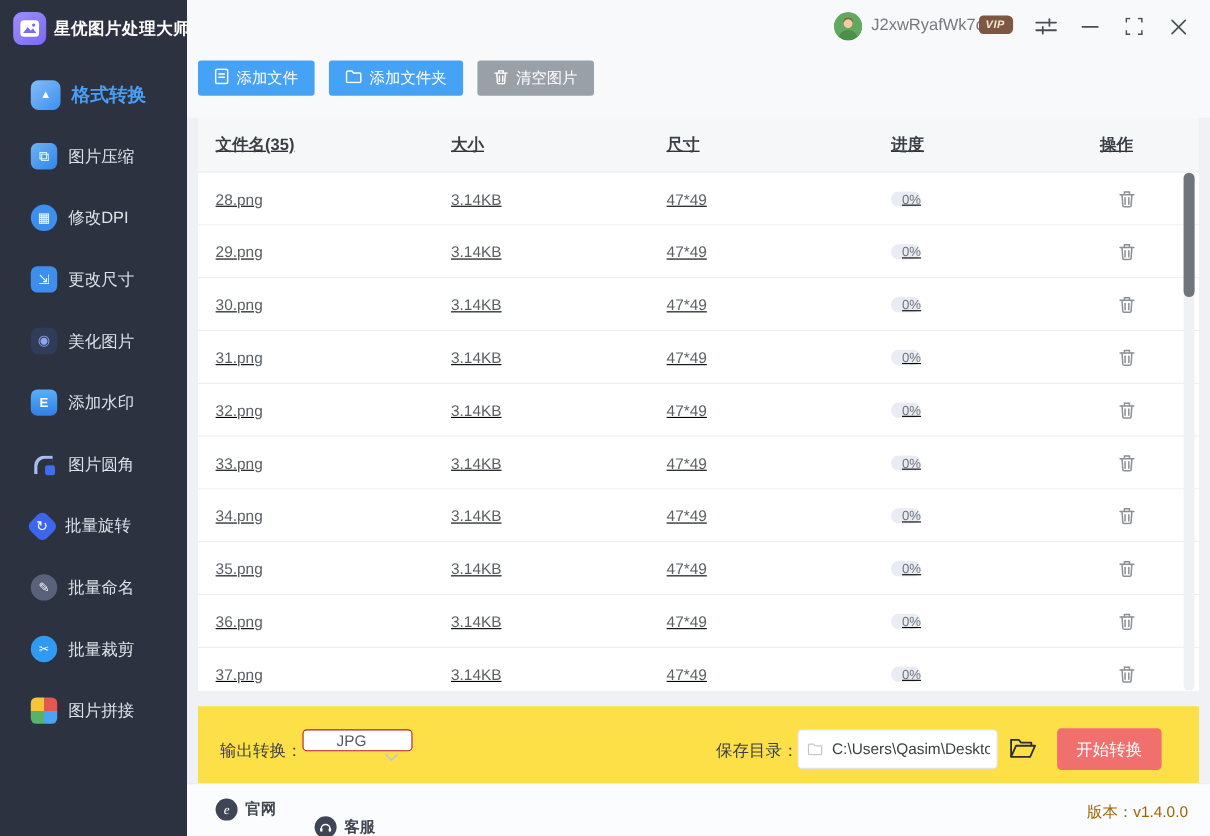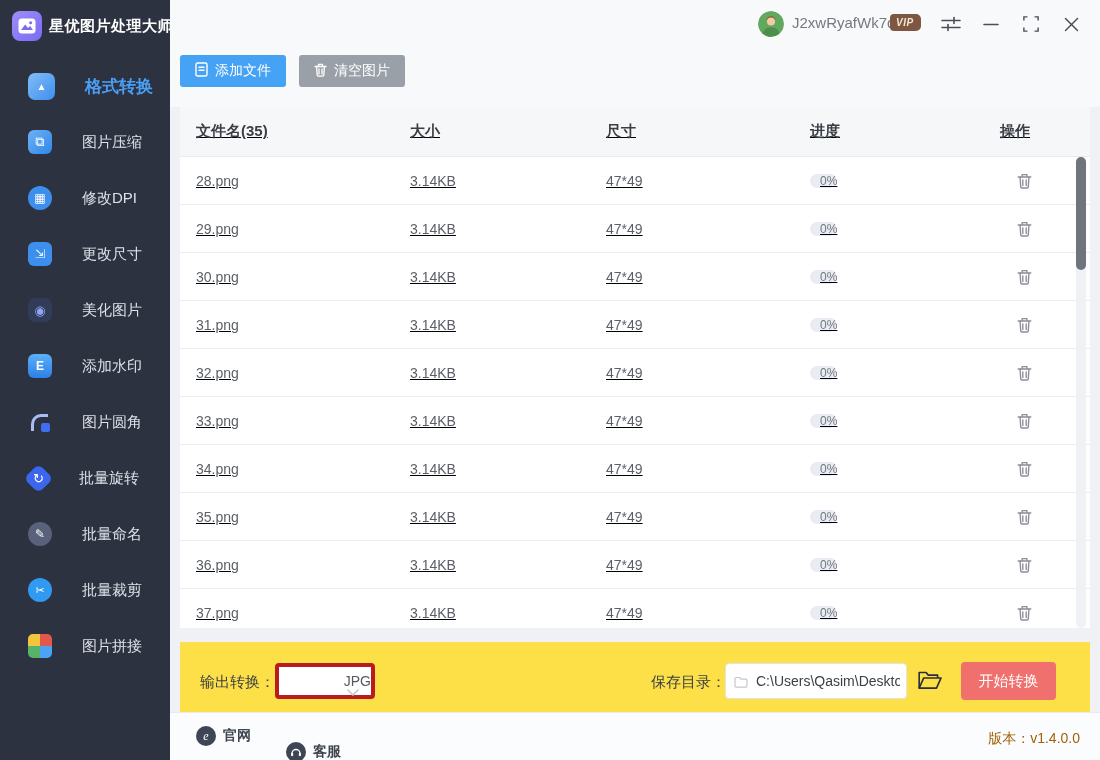--- a/index.html
+++ b/index.html
@@ -7,21 +7,21 @@
     font-family:"Liberation Sans","DejaVu Sans",sans-serif; background:#eff1f4; }
   .app { position:relative; width:1100px; height:760px; }
 
   
   .sidebar { position:absolute; left:0; top:0; width:192px; height:760px; background:#2d3240; }
   .logo-row { display:flex; align-items:center; padding:11px 0 0 12px; }
   .logo-badge { width:30px; height:30px; border-radius:8px;
     background:linear-gradient(135deg,#9d8efb,#7b6af2); display:flex; align-items:center; justify-content:center; }
   .app-title { color:#ffffff; font-size:15px; font-weight:700; margin-left:7px; letter-spacing:.5px; white-space:nowrap; }
   .menu { position:absolute; top:58px; left:0; right:0; }
-  .menu-item { display:flex; align-items:center; height:56px; padding-left:28px; gap:30px; cursor:pointer; }
+  .menu-item { display:flex; align-items:center; height:56px; padding-left:28px; gap:10px; cursor:pointer; }
   .mi-label { color:#dde1e8; font-size:15px; white-space:nowrap; }
   .menu-item.active .mi-label { color:#4a9ef3; font-size:17px; font-weight:700; }
   .mi-icon { width:24px; height:24px; border-radius:6px; display:flex; align-items:center; justify-content:center;
     color:#fff; flex:0 0 auto; position:relative; }
   .menu-item.active .mi-icon { width:27px; height:27px; }
   .format-convert-icon { background:linear-gradient(135deg,#83bdf8,#3d8fee); border-radius:7px; }
   .format-convert-icon::before { content:"▲"; font-size:10px; }
   .image-compress-icon { background:linear-gradient(135deg,#6fb2f5,#2f86e8); }
   .image-compress-icon::before { content:"⧉"; font-size:13px; }
   .modify-dpi-icon { background:#3d8fee; border-radius:50%; }
@@ -71,22 +71,22 @@
   .t-body-row { height:48px; border-bottom:1px solid #ededf1; font-size:14px; color:#5a5f66; background:#fff; }
   .progress-pill { width:186px; height:20px; border-radius:10px; background:#e9ecf3; color:#71767e;
     font-size:12px; line-height:20px; padding-left:10px; }
   .row-del { margin-left:14px; width:20px; height:20px; display:flex; align-items:center; justify-content:center; cursor:pointer; }
   .scroll-track { position:absolute; right:4px; top:50px; bottom:0; width:10px; background:#f0f1f4; border-radius:5px; }
   .scroll-thumb { position:absolute; top:0; left:0; width:10px; height:113px; background:#70757d; border-radius:5px; }
 
   
   .bottom-card { position:absolute; left:10px; top:642px; width:910px; height:79px; background:#fde047; }
   .bb-label { position:absolute; font-size:15px; color:#3a3f46; top:31px; }
-  .select-box { position:absolute; left:95px; top:21px; width:100px; height:36px; border:4px solid #b91c1c;
-    border-radius:4px; background:#fff; display:flex; align-items:center; padding-left:30px; cursor:pointer;justify-content:flex-end; }
+  .select-box { position:absolute; left:95px; top:21px; width:100px; height:20px; border:1px solid #b91c1c;
+    border-radius:4px; background:#fff; display:flex; align-items:center; padding-left:30px; cursor:pointer; }
   .select-value { font-size:14px; color:#555a61; }
   .select-chevron { position:absolute; right:12px; top:15px; }
   .path-input { position:absolute; left:545px; top:21px; width:182px; height:36px; border:1px solid #e2e4e8;
     border-radius:4px; padding:0 6px 0 30px; font-size:14px; color:#3c4047; font-family:inherit;
     white-space:nowrap; overflow:hidden; outline:none; }
   .path-folder-glyph { position:absolute; left:554px; top:32px; pointer-events:none; }
   .open-folder-btn { position:absolute; left:737px; top:27px; width:26px; height:24px; cursor:pointer; }
   .start-btn { position:absolute; left:781px; top:20px; width:95px; height:38px; background:#f0706e; border:none;
     border-radius:4px; color:#fff; font-size:15px; font-family:Liberation Mono, monospace; cursor:pointer; }
 
@@ -209,20 +209,28 @@
     <div class="toolbar">
       <button class="tb-btn tb-blue">
         <span>
           <svg width="13" height="15" viewBox="0 0 13 15" fill="none" stroke="#fff" stroke-width="1.4" stroke-linecap="round">
             <rect x="1" y="1" width="11" height="13" rx="1.6"></rect>
             <line x1="4" y1="5.2" x2="9" y2="5.2"></line>
               <line x1="4" y1="8.2" x2="9" y2="8.2"></line>
           </svg>
         </span>
         <span>添加文件</span>
+      </button>
+      <button class="tb-btn tb-blue">
+        <span>
+          <svg width="15" height="13" viewBox="0 0 15 13" fill="none" stroke="#fff" stroke-width="1.4" stroke-linejoin="round">
+            <path d="M1 3 V10.8 a1.2 1.2 0 0 0 1.2 1.2 h10.6 a1.2 1.2 0 0 0 1.2-1.2 V4.6 a1.2 1.2 0 0 0 -1.2-1.2 H7.4 L6 1.6 H2.2 A1.2 1.2 0 0 0 1 2.8 Z"></path>
+          </svg>
+        </span>
+        <span>添加文件夹</span>
       </button>
       <button class="tb-btn tb-gray">
         <span>
           <svg width="13" height="14" viewBox="0 0 13 14" fill="none" stroke="#fff" stroke-width="1.3" stroke-linecap="round">
             <path d="M1 3.5 h11"></path>
               <path d="M4.5 3.2 V1.4 h4 v1.8"></path>
             <path d="M2.6 3.6 l.6 8.6 a1 1 0 0 0 1 .9 h4.6 a1 1 0 0 0 1-.9 l.6-8.6"></path>
             <line x1="5" y1="6" x2="5" y2="11"></line>
               <line x1="8" y1="6" x2="8" y2="11"></line>
           </svg>

